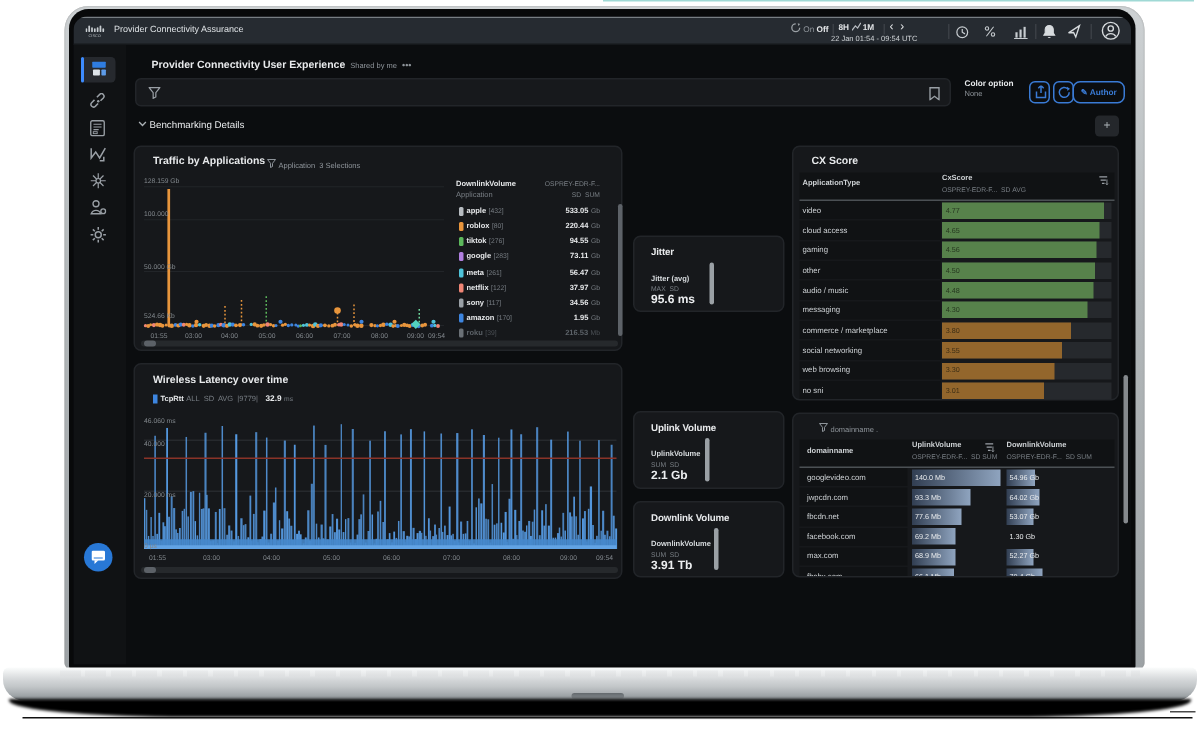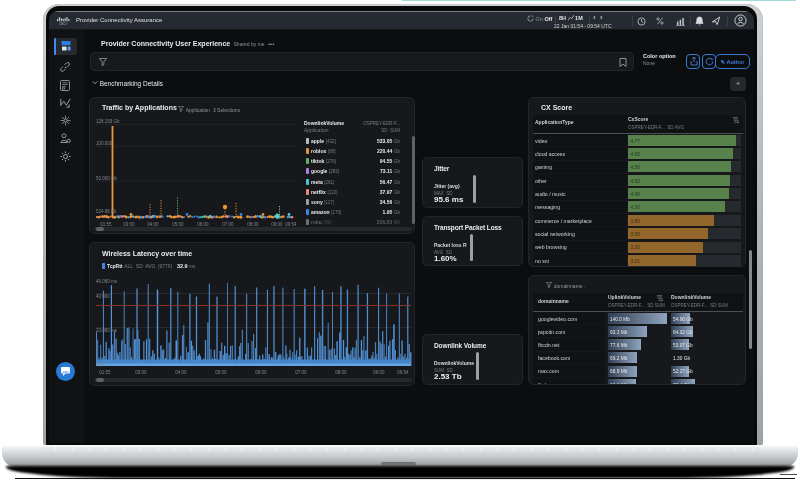--- a/index.html
+++ b/index.html
@@ -589,32 +589,32 @@
 <div class="abs" style="left:4px;top:135.5px;width:318px;height:3.5px;background:#26292c;border-radius:2px;"></div>
 <div class="abs" style="left:6px;top:135.5px;width:8px;height:3.5px;background:#5c6167;border-radius:2px;"></div>
 </div>
 <div class="abs panel" style="left:373px;top:146px;width:101px;height:51px">
 <div class="abs" style="left:11px;top:8px;"><span class="f65 b t-white" style="letter-spacing:-0.1px">Jitter</span></div>
 <div class="abs" style="left:11px;top:25.5px;"><span style="font-size:5px;font-weight:bold;color:#d8dcdf">Jitter (avg)</span></div>
 <div class="abs" style="left:11px;top:32px;"><span class="f45" style="color:#787e84">MAX&nbsp; SD</span></div>
 <div class="abs" style="left:11px;top:38px;"><span style="font-size:8px;font-weight:bold;color:#eceef0">95.6 ms</span></div>
 <div class="abs" style="left:50px;top:17px;width:3px;height:28px;background:#9aa0a5;border-radius:1.5px;"></div>
 </div>
-<div class="abs panel" style="left:373px;top:205px;width:101px;height:50px">
-<div class="abs" style="left:11px;top:8px;"><span class="f65 b t-white" style="letter-spacing:-0.1px">Transport Packet Loss</span></div>
-<div class="abs" style="left:11px;top:25.5px;"><span style="font-size:5px;font-weight:bold;color:#d8dcdf">Packet loss R</span></div>
-<div class="abs" style="left:11px;top:32px;"><span class="f45" style="color:#787e84">AVG&nbsp; SD</span></div>
-<div class="abs" style="left:11px;top:38px;"><span style="font-size:8px;font-weight:bold;color:#eceef0">1.60%</span></div>
-<div class="abs" style="left:46.5px;top:17px;width:3px;height:27px;background:#9aa0a5;border-radius:1.5px;"></div>
+<div class="abs panel" style="left:373px;top:263px;width:101px;height:52px">
+<div class="abs" style="left:11px;top:8px;"><span class="f65 b t-white" style="letter-spacing:-0.1px">Uplink Volume</span></div>
+<div class="abs" style="left:11px;top:25.5px;"><span style="font-size:5px;font-weight:bold;color:#d8dcdf">UplinkVolume</span></div>
+<div class="abs" style="left:11px;top:32px;"><span class="f45" style="color:#787e84">SUM&nbsp; SD</span></div>
+<div class="abs" style="left:11px;top:38px;"><span style="font-size:8px;font-weight:bold;color:#eceef0">2.1 Gb</span></div>
+<div class="abs" style="left:46.5px;top:17px;width:3px;height:29px;background:#9aa0a5;border-radius:1.5px;"></div>
 </div>
 <div class="abs panel" style="left:373px;top:323px;width:101px;height:51px">
 <div class="abs" style="left:11px;top:8px;"><span class="f65 b t-white" style="letter-spacing:-0.1px">Downlink Volume</span></div>
 <div class="abs" style="left:11px;top:25.5px;"><span style="font-size:5px;font-weight:bold;color:#d8dcdf">DownlinkVolume</span></div>
 <div class="abs" style="left:11px;top:32px;"><span class="f45" style="color:#787e84">SUM&nbsp; SD</span></div>
-<div class="abs" style="left:11px;top:38px;"><span style="font-size:8px;font-weight:bold;color:#eceef0">2.53 Tb</span></div>
+<div class="abs" style="left:11px;top:38px;"><span style="font-size:8px;font-weight:bold;color:#eceef0">3.91 Tb</span></div>
 <div class="abs" style="left:53px;top:17px;width:3px;height:28px;background:#9aa0a5;border-radius:1.5px;"></div>
 </div>
 <div class="abs panel" style="left:479px;top:86px;width:218px;height:170px;overflow:hidden">
 <div class="abs" style="left:12px;top:6px;"><span class="f7 b t-white">CX Score</span></div>
 <div class="abs" style="left:4px;top:17px;width:210px;height:18px;background:#101214;"></div>
 <div class="abs" style="left:6px;top:21px;"><span class="f5 b" style="color:#cfd3d6">ApplicationType</span></div>
 <div class="abs" style="left:99px;top:18.5px;"><span class="f5 b" style="color:#cfd3d6">CxScore</span></div>
 <div class="abs" style="left:99px;top:26px;"><span class="f45" style="color:#787e84">OSPREY-EDR-F...&nbsp; SD&nbsp;AVG</span></div>
 <div class="abs" style="left:203px;top:19px;"><svg width="7" height="7" viewBox="0 0 8 8">
               <path d="M1 1h6M2 3.5h4M3 6h2" stroke="#9aa0a6" stroke-width="0.9"></path>

